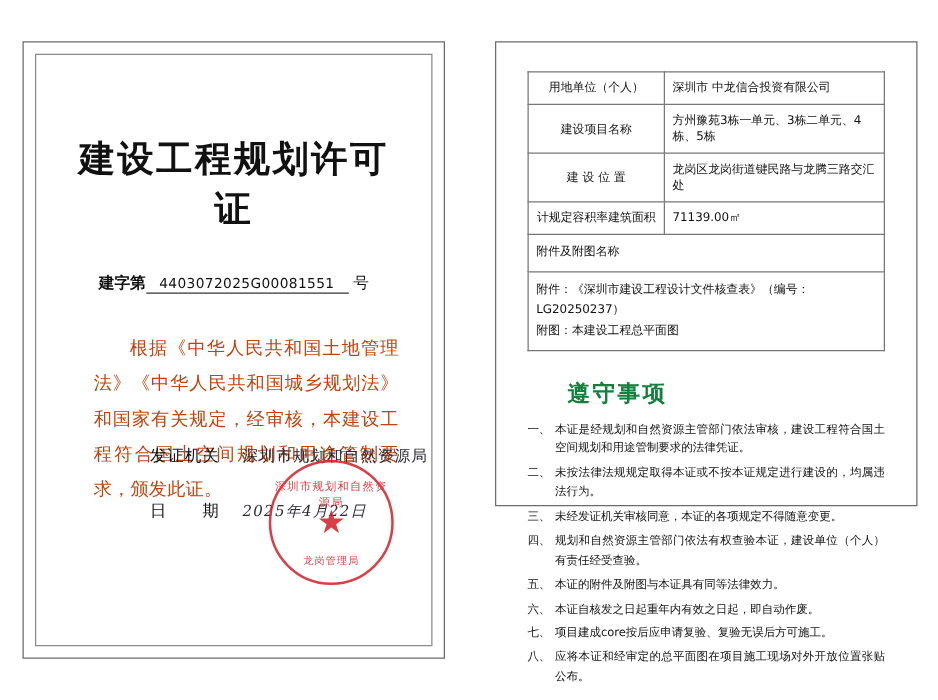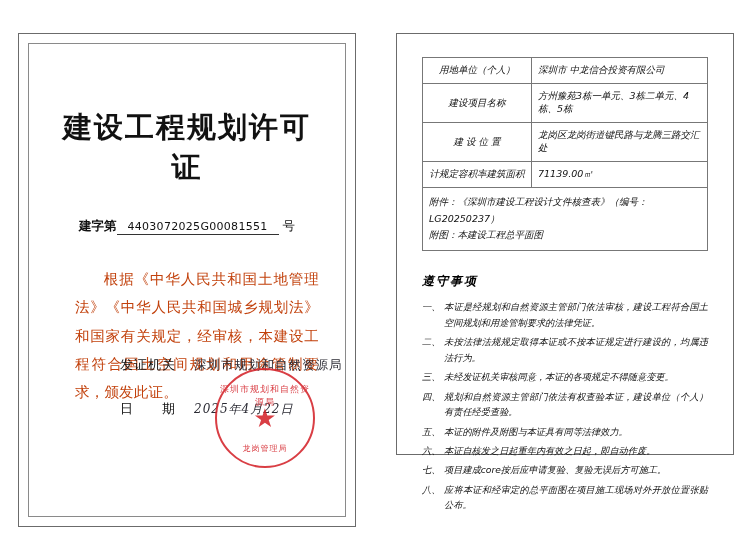--- a/index.html
+++ b/index.html
@@ -153,22 +153,21 @@
     color: #d4242b;
     font-size: 8px;
     letter-spacing: 1px;
   }
 
   
   #right-page {
     left: 396px;
     top: 33px;
     width: 338px;
-    height: 422px;
-    font-style: italic;
+    height: 372px;
   }
   .right-inner {
     position: absolute;
     left: 9px;
     top: 9px;
     right: 9px;
     bottom: 9px;
     box-sizing: border-box;
     padding: 14px 16px 0 16px;
   }
@@ -191,25 +190,26 @@
   }
   td.val { padding-left: 10px; }
   td.attach {
     padding: 6px 8px 8px 8px;
     line-height: 1.75;
   }
   .attach-line { display: block; }
 
   .rules-title {
     margin-top: 22px;
-    font-size: 12px;
+    font-size: 18px;
     font-weight: bold;
     font-family: "DejaVu Serif", "Liberation Serif", serif;
     letter-spacing: 2px;
-    color: #000000;
+    color: #15803d;
+    margin-left: 32px;
   }
   ol.rules {
     margin: 9px 0 0 0;
     padding: 0;
     list-style: none;
     font-size: 9.2px;
     line-height: 1.72;
     color: #111;
   }
   ol.rules li {
@@ -278,20 +278,23 @@
         </tr>
         <tr>
           <td class="key">建 设 位 置</td>
           <td class="val">龙岗区龙岗街道键民路与龙腾三路交汇处</td>
         </tr>
         <tr>
           <td class="key">计规定容积率建筑面积</td>
           <td class="val">71139.00㎡</td>
         </tr>
         <tr>
+          <td class="attach" colspan="2">附件及附图名称</td>
+        </tr>
+        <tr>
           <td class="attach" colspan="2">
             <span class="attach-line">附件：《深圳市建设工程设计文件核查表》（编号：LG20250237）</span>
             <span class="attach-line">附图：本建设工程总平面图</span>
           </td>
         </tr>
       </tbody>
     </table>
 
     <div class="rules-title">遵守事项</div>
 

